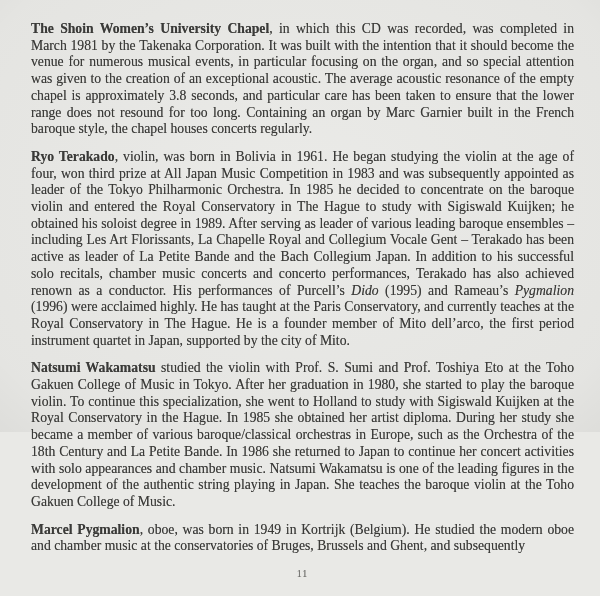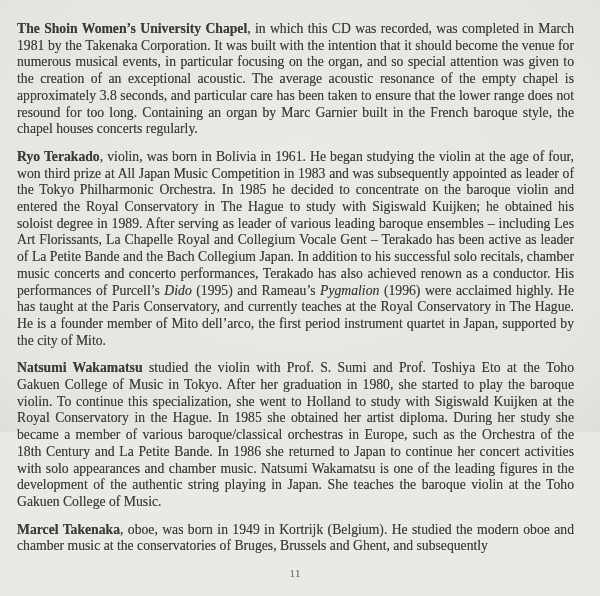--- a/index.html
+++ b/index.html
@@ -9,21 +9,21 @@
   body {
     width: 600px;
     height: 596px;
     overflow: hidden;
     background: var(--page-bg, #e9e9e6);
   }
   .page {
     box-sizing: border-box;
     width: 600px;
     height: 432px;
-    padding: 21px 26px 0 17px;
+    padding: 21px 26px 0 31px;
     background:
       radial-gradient(ellipse at 50% 45%, rgba(255,255,255,0.06) 0%, rgba(0,0,0,0.02) 85%, rgba(0,0,0,0.05) 100%),
       var(--page-bg, #e9e9e6);
     font-family: "Liberation Serif", "DejaVu Serif", serif;
     font-size: 13.7px;
     line-height: 16.7px;
     color: var(--ink, #3a3a38);
   }
   .body-text p {
     margin: 0 0 11px 0;
@@ -42,16 +42,16 @@
   }
 </style>
 </head>
 <body>
 
 <div class="page">
   <div class="body-text">
       <p><span class="b">The Shoin Women’s University Chapel</span><span>, in which this CD was recorded, was completed in March 1981 by the Takenaka Corporation. It was built with the intention that it should become the venue for numerous musical events, in particular focusing on the organ, and so special attention was given to the creation of an exceptional acoustic. The average acoustic resonance of the empty chapel is approximately 3.8 seconds, and particular care has been taken to ensure that the lower range does not resound for too long. Containing an organ by Marc Garnier built in the French baroque style, the chapel houses concerts regularly.</span></p>
       <p><span class="b">Ryo Terakado</span><span>, violin, was born in Bolivia in 1961. He began studying the violin at the age of four, won third prize at All Japan Music Competition in 1983 and was subsequently appointed as leader of the Tokyo Philharmonic Orchestra. In 1985 he decided to concentrate on the baroque violin and entered the Royal Conservatory in The Hague to study with Sigiswald Kuijken; he obtained his soloist degree in 1989. After serving as leader of various leading baroque ensembles – including Les Art Florissants, La Chapelle Royal and Collegium Vocale Gent – Terakado has been active as leader of La Petite Bande and the Bach Collegium Japan. In addition to his successful solo recitals, chamber music concerts and concerto performances, Terakado has also achieved renown as a conductor. His performances of Purcell’s </span><span class="i">Dido</span><span> (1995) and Rameau’s </span><span class="i">Pygmalion</span><span> (1996) were acclaimed highly. He has taught at the Paris Conservatory, and currently teaches at the Royal Conservatory in The Hague. He is a founder member of Mito dell’arco, the first period instrument quartet in Japan, supported by the city of Mito.</span></p>
       <p><span class="b">Natsumi Wakamatsu</span><span> studied the violin with Prof. S. Sumi and Prof. Toshiya Eto at the Toho Gakuen College of Music in Tokyo. After her graduation in 1980, she started to play the baroque violin. To continue this specialization, she went to Holland to study with Sigiswald Kuijken at the Royal Conservatory in the Hague. In 1985 she obtained her artist diploma. During her study she became a member of various baroque/classical orchestras in Europe, such as the Orchestra of the 18th Century and La Petite Bande. In 1986 she returned to Japan to continue her concert activities with solo appearances and chamber music. Natsumi Wakamatsu is one of the leading figures in the development of the authentic string playing in Japan. She teaches the baroque violin at the Toho Gakuen College of Music.</span></p>
-      <p><span class="b">Marcel Takenaka</span><span>, oboe, was born in 1949 in Kortrijk (Belgium). He studied the modern oboe and chamber music at the conservatories of Bruges, Brussels and Ghent, and subsequently</span></p>
+      <p><span class="b">Marcel Pygmalion</span><span>, oboe, was born in 1949 in Kortrijk (Belgium). He studied the modern oboe and chamber music at the conservatories of Bruges, Brussels and Ghent, and subsequently</span></p>
     </div>
   <div class="page-number">11</div>
 </div>
 
 </body></html>

